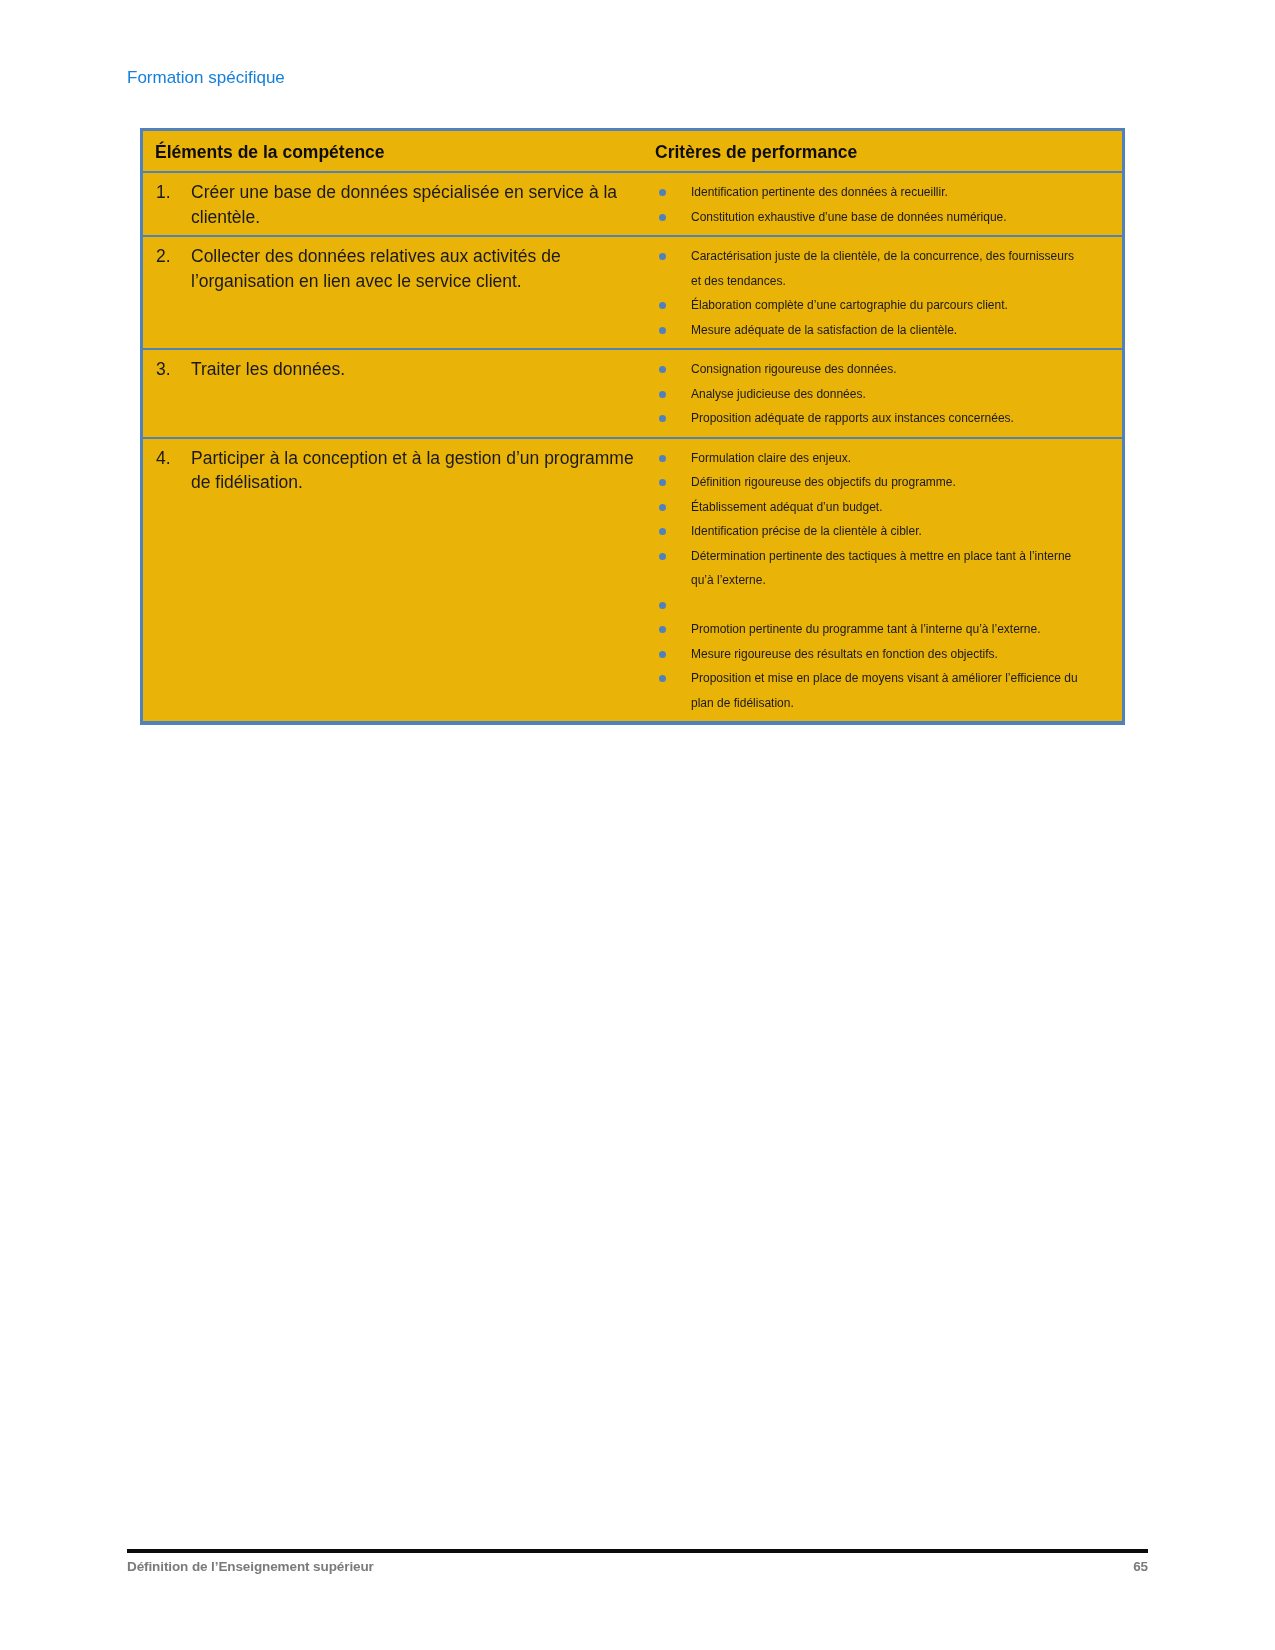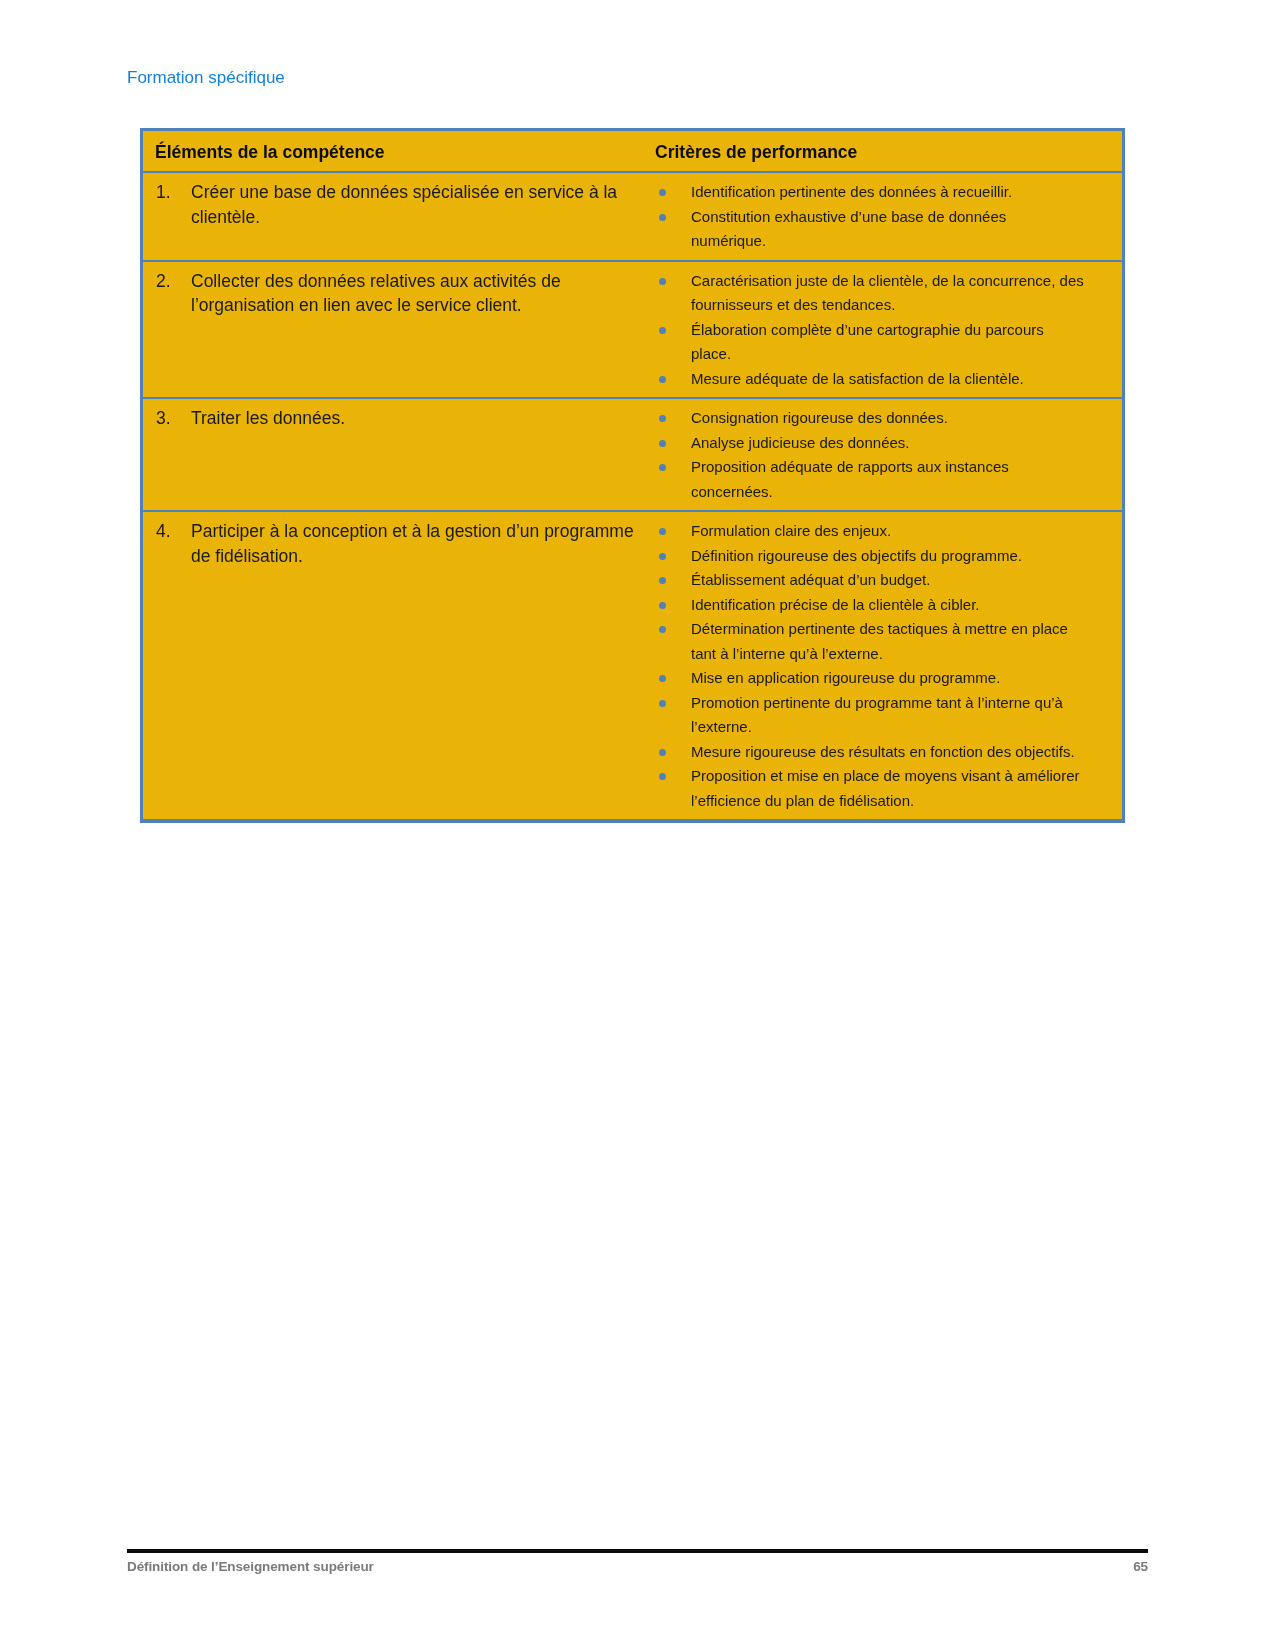--- a/index.html
+++ b/index.html
@@ -79,21 +79,21 @@
     padding: 7px 4px 6px 0;
   }
   ul.criteria {
     margin: 0;
     padding: 0;
     list-style: none;
   }
   li.crit {
     display: flex;
     align-items: flex-start;
-    font-size: 15px;
+    font-size: 12px;
     line-height: 24.5px;
   }
   .bullet {
     flex: none;
     width: 36px;
     height: 24.5px;
     position: relative;
   }
   .bullet::after {
     content: "";
@@ -168,21 +168,21 @@
     </div>
     <div class="cell-right">
       <ul class="criteria">
   <li class="crit">
     <span class="bullet"></span>
     <span class="crit-text">Caractérisation juste de la clientèle, de la concurrence, des fournisseurs et des tendances.</span>
   </li>
 
   <li class="crit">
     <span class="bullet"></span>
-    <span class="crit-text">Élaboration complète d’une cartographie du parcours place.</span>
+    <span class="crit-text">Élaboration complète d’une cartographie du parcours client.</span>
   </li>
 
   <li class="crit">
     <span class="bullet"></span>
     <span class="crit-text">Mesure adéquate de la satisfaction de la clientèle.</span>
   </li>
 </ul>
     </div>
   </div>
 
@@ -238,21 +238,20 @@
     <span class="crit-text">Identification précise de la clientèle à cibler.</span>
   </li>
 
   <li class="crit">
     <span class="bullet"></span>
     <span class="crit-text">Détermination pertinente des tactiques à mettre en place tant à l’interne qu’à l’externe.</span>
   </li>
 
   <li class="crit">
     <span class="bullet"></span>
-    <span class="crit-text">Mise en application rigoureuse du programme.</span>
   </li>
 
   <li class="crit">
     <span class="bullet"></span>
     <span class="crit-text">Promotion pertinente du programme tant à l’interne qu’à l’externe.</span>
   </li>
 
   <li class="crit">
     <span class="bullet"></span>
     <span class="crit-text">Mesure rigoureuse des résultats en fonction des objectifs.</span>

